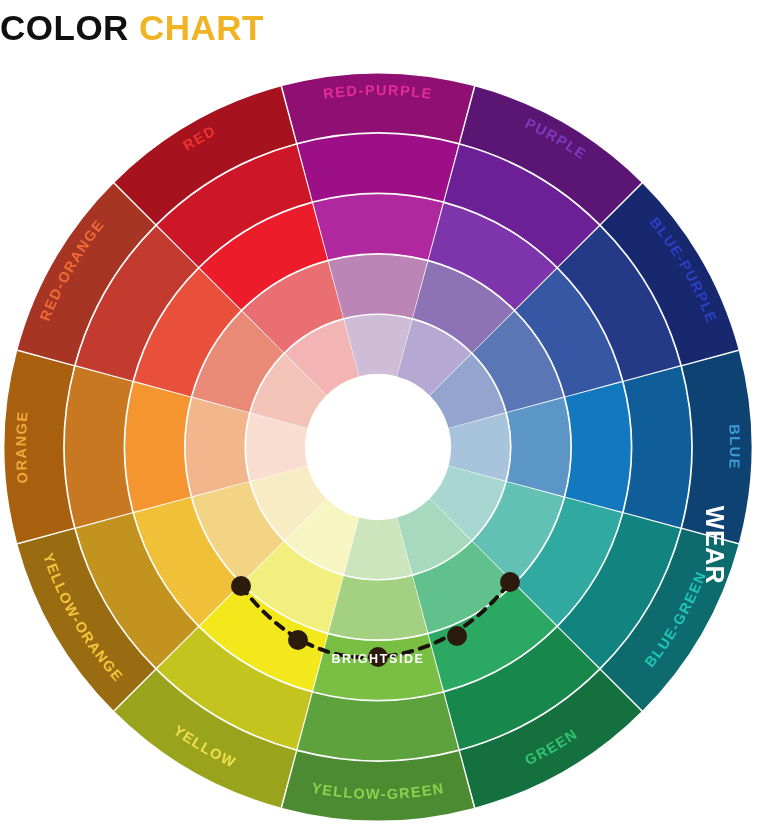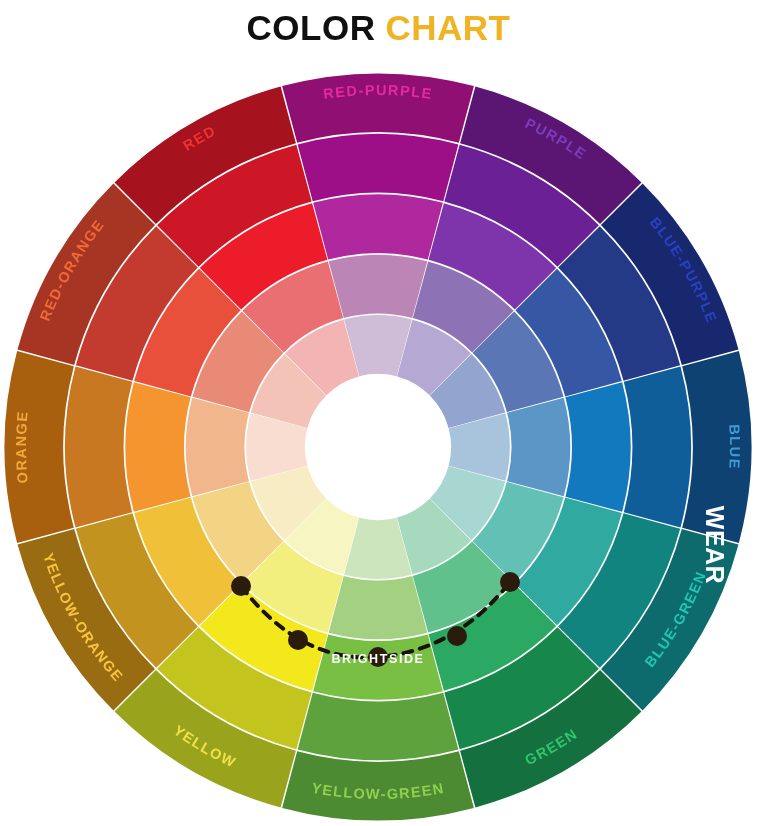--- a/index.html
+++ b/index.html
@@ -18,21 +18,20 @@
     position: relative;
     width: 757px;
     height: 826px;
     background: #ffffff;
   }
   #title {
     position: absolute;
     top: 8px;
     left: 0;
     width: 757px;
-    text-align: center;
     font-size: 35px;
     font-weight: bold;
     letter-spacing: 0.5px;
     font-family: "Liberation Sans", sans-serif;
     white-space: nowrap;
   }
   #title .t1 { color: #101010; }
   #title .t2 { color: #f0b324; margin-left: 10px; }
   #wheel-wrap {
     position: absolute;

